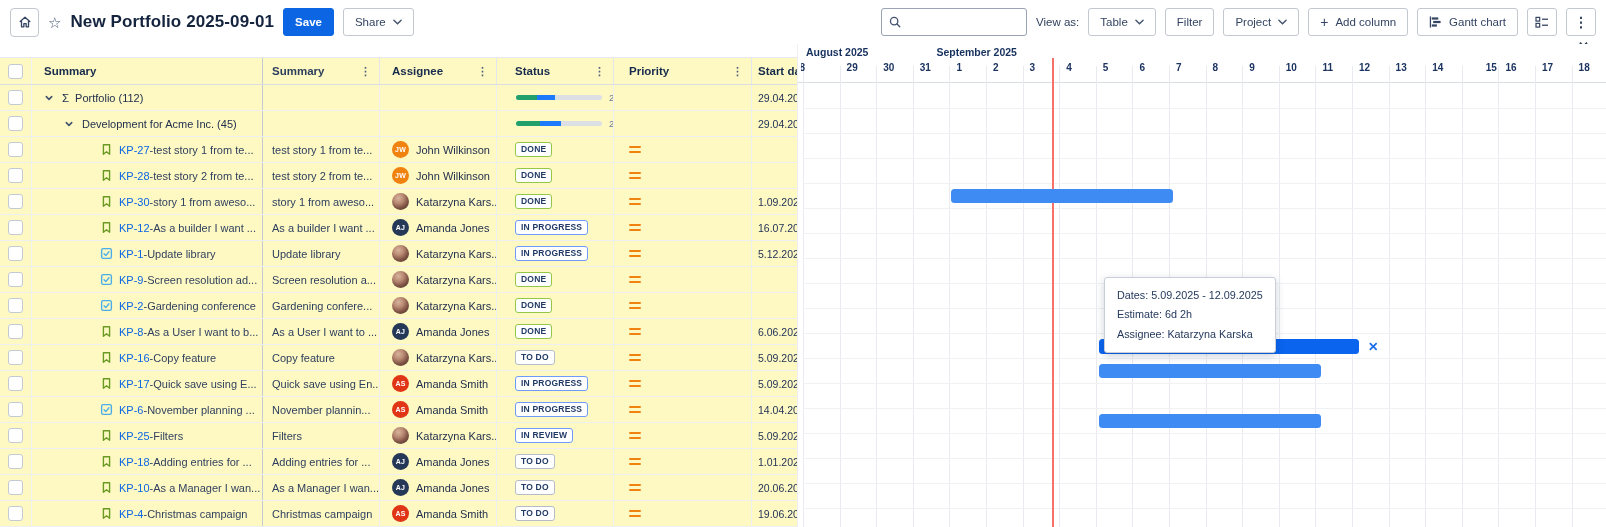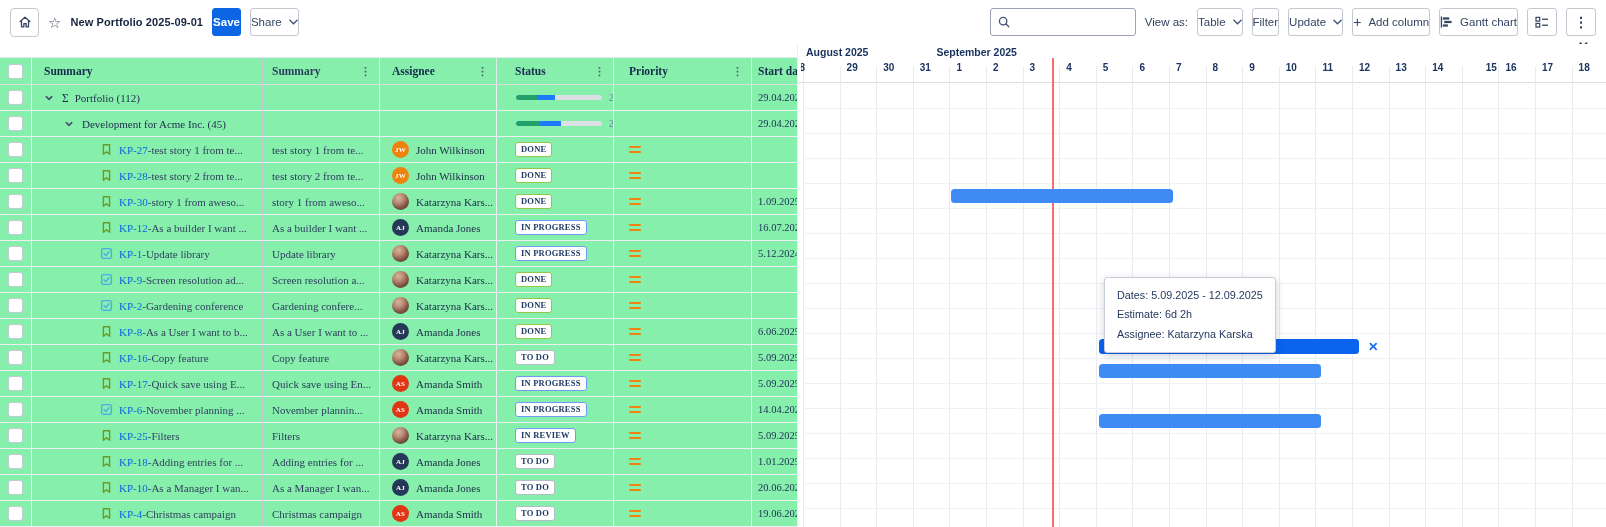--- a/index.html
+++ b/index.html
@@ -4,33 +4,33 @@
 <style>
   html,body{margin:0;padding:0;background:#fff;}
   .app{position:relative;width:1606px;height:527px;background:#fff;overflow:hidden;
        font-family:"Liberation Sans",sans-serif;color:#172B4D;-webkit-font-smoothing:antialiased;}
   
   .toolbar{position:absolute;left:10px;top:7px;right:10px;height:30px;display:flex;align-items:center;}
   .tb-left{display:flex;align-items:center;gap:9px;}
   .tb-right{margin-left:auto;display:flex;align-items:center;gap:9px;}
   .iconbox{width:27px;height:27px;border:1px solid #C2C7D0;border-radius:4px;display:flex;align-items:center;justify-content:center;background:#fff;}
   .star{font-size:15px;color:#44546F;line-height:1;}
-  .title{font-size:11px;font-weight:700;color:#14243E;letter-spacing:.1px;white-space:nowrap;}
+  .title{font-size:17px;font-weight:700;color:#14243E;letter-spacing:.1px;white-space:nowrap;}
   .btn{height:28px;border:1px solid #C2C7D0;border-radius:3px;background:#fff;color:#344563;
-       font-size:11.5px;display:flex;align-items:center;gap:7px;padding:0 0;box-sizing:border-box;white-space:nowrap;cursor:default;}
+       font-size:11.5px;display:flex;align-items:center;gap:7px;padding:0 11px;box-sizing:border-box;white-space:nowrap;cursor:default;}
   .btn.primary{background:#0C66E4;border-color:#0C66E4;color:#fff;font-weight:700;}
   .btn.iconic{width:30px;padding:0;justify-content:center;}
   .chev{display:inline-block;}
   .searchbox{display:flex;align-items:center;gap:6px;width:146px;height:28px;border:1px solid #9AA3B5;border-radius:3px;background:#fff;padding:0 7px;box-sizing:border-box;}
   .searchbox input{border:none;outline:none;width:100%;font-size:11.5px;font-family:inherit;color:#172B4D;background:transparent;}
   .lbl{font-size:11.5px;color:#2E3F5C;}
   .more-dots{font-size:14px;font-weight:700;color:#344563;letter-spacing:0;}
   .panel-x{position:absolute;top:40px;right:17px;font-size:13px;font-weight:600;color:#33415C;line-height:1;}
   
-  .table-panel{position:absolute;left:0;top:57px;width:797px;bottom:0;overflow:hidden;border-top:1px solid #E6E9EE;background:#86efac;font-family:Liberation Serif, serif;}
+  .table-panel{position:absolute;left:0;top:57px;width:797px;bottom:0;overflow:hidden;border-top:1px solid #E6E9EE;background:#fef9c3;}
   .tgrid{display:grid;grid-template-columns:32px 231px 117px 117px 117px 138px 52px;}
   .thead{height:26px;border-bottom:1px solid #D9DEE5;font-weight:700;font-size:11.5px;color:#172B4D;}
   .thead .cell{display:flex;align-items:center;}
   .trow{height:25px;border-bottom:1px solid #EDEFF3;font-size:11px;}
   .cell{display:flex;align-items:center;box-sizing:border-box;border-right:1px solid #EDEFF3;overflow:hidden;white-space:nowrap;}
   .cell.hcell{border-right:1px solid #E3E7ED;}
   .c-tree{border-right:1px solid #C3CAD5 !important;}
   .c-cb{justify-content:flex-start;padding-left:8px;border-right:1px solid #F0F2F5 !important;}
   .cb{width:13px;height:13px;border:1.5px solid #C4CAD4;border-radius:3px;background:#fff;flex:0 0 auto;}
   .hmenu{margin-left:auto;padding-right:8px;color:#505F79;font-size:11px;font-weight:700;}
@@ -117,21 +117,21 @@
       <button class="btn">
         <span>Table</span>
         <span class="chev">
           <svg width="9" height="6" viewBox="0 0 10 6">
               <path d="M1 1 L5 5 L9 1" fill="none" stroke="#42526E" stroke-width="1.5" stroke-linecap="round"></path>
             </svg>
         </span>
       </button>
       <button class="btn">Filter</button>
       <button class="btn">
-        <span>Update</span>
+        <span>Project</span>
         <span class="chev">
           <svg width="9" height="6" viewBox="0 0 10 6">
               <path d="M1 1 L5 5 L9 1" fill="none" stroke="#42526E" stroke-width="1.5" stroke-linecap="round"></path>
             </svg>
         </span>
       </button>
       <button class="btn">
         <span style="font-size:14px;line-height:1;">+</span>
         <span>Add column</span>
       </button>

